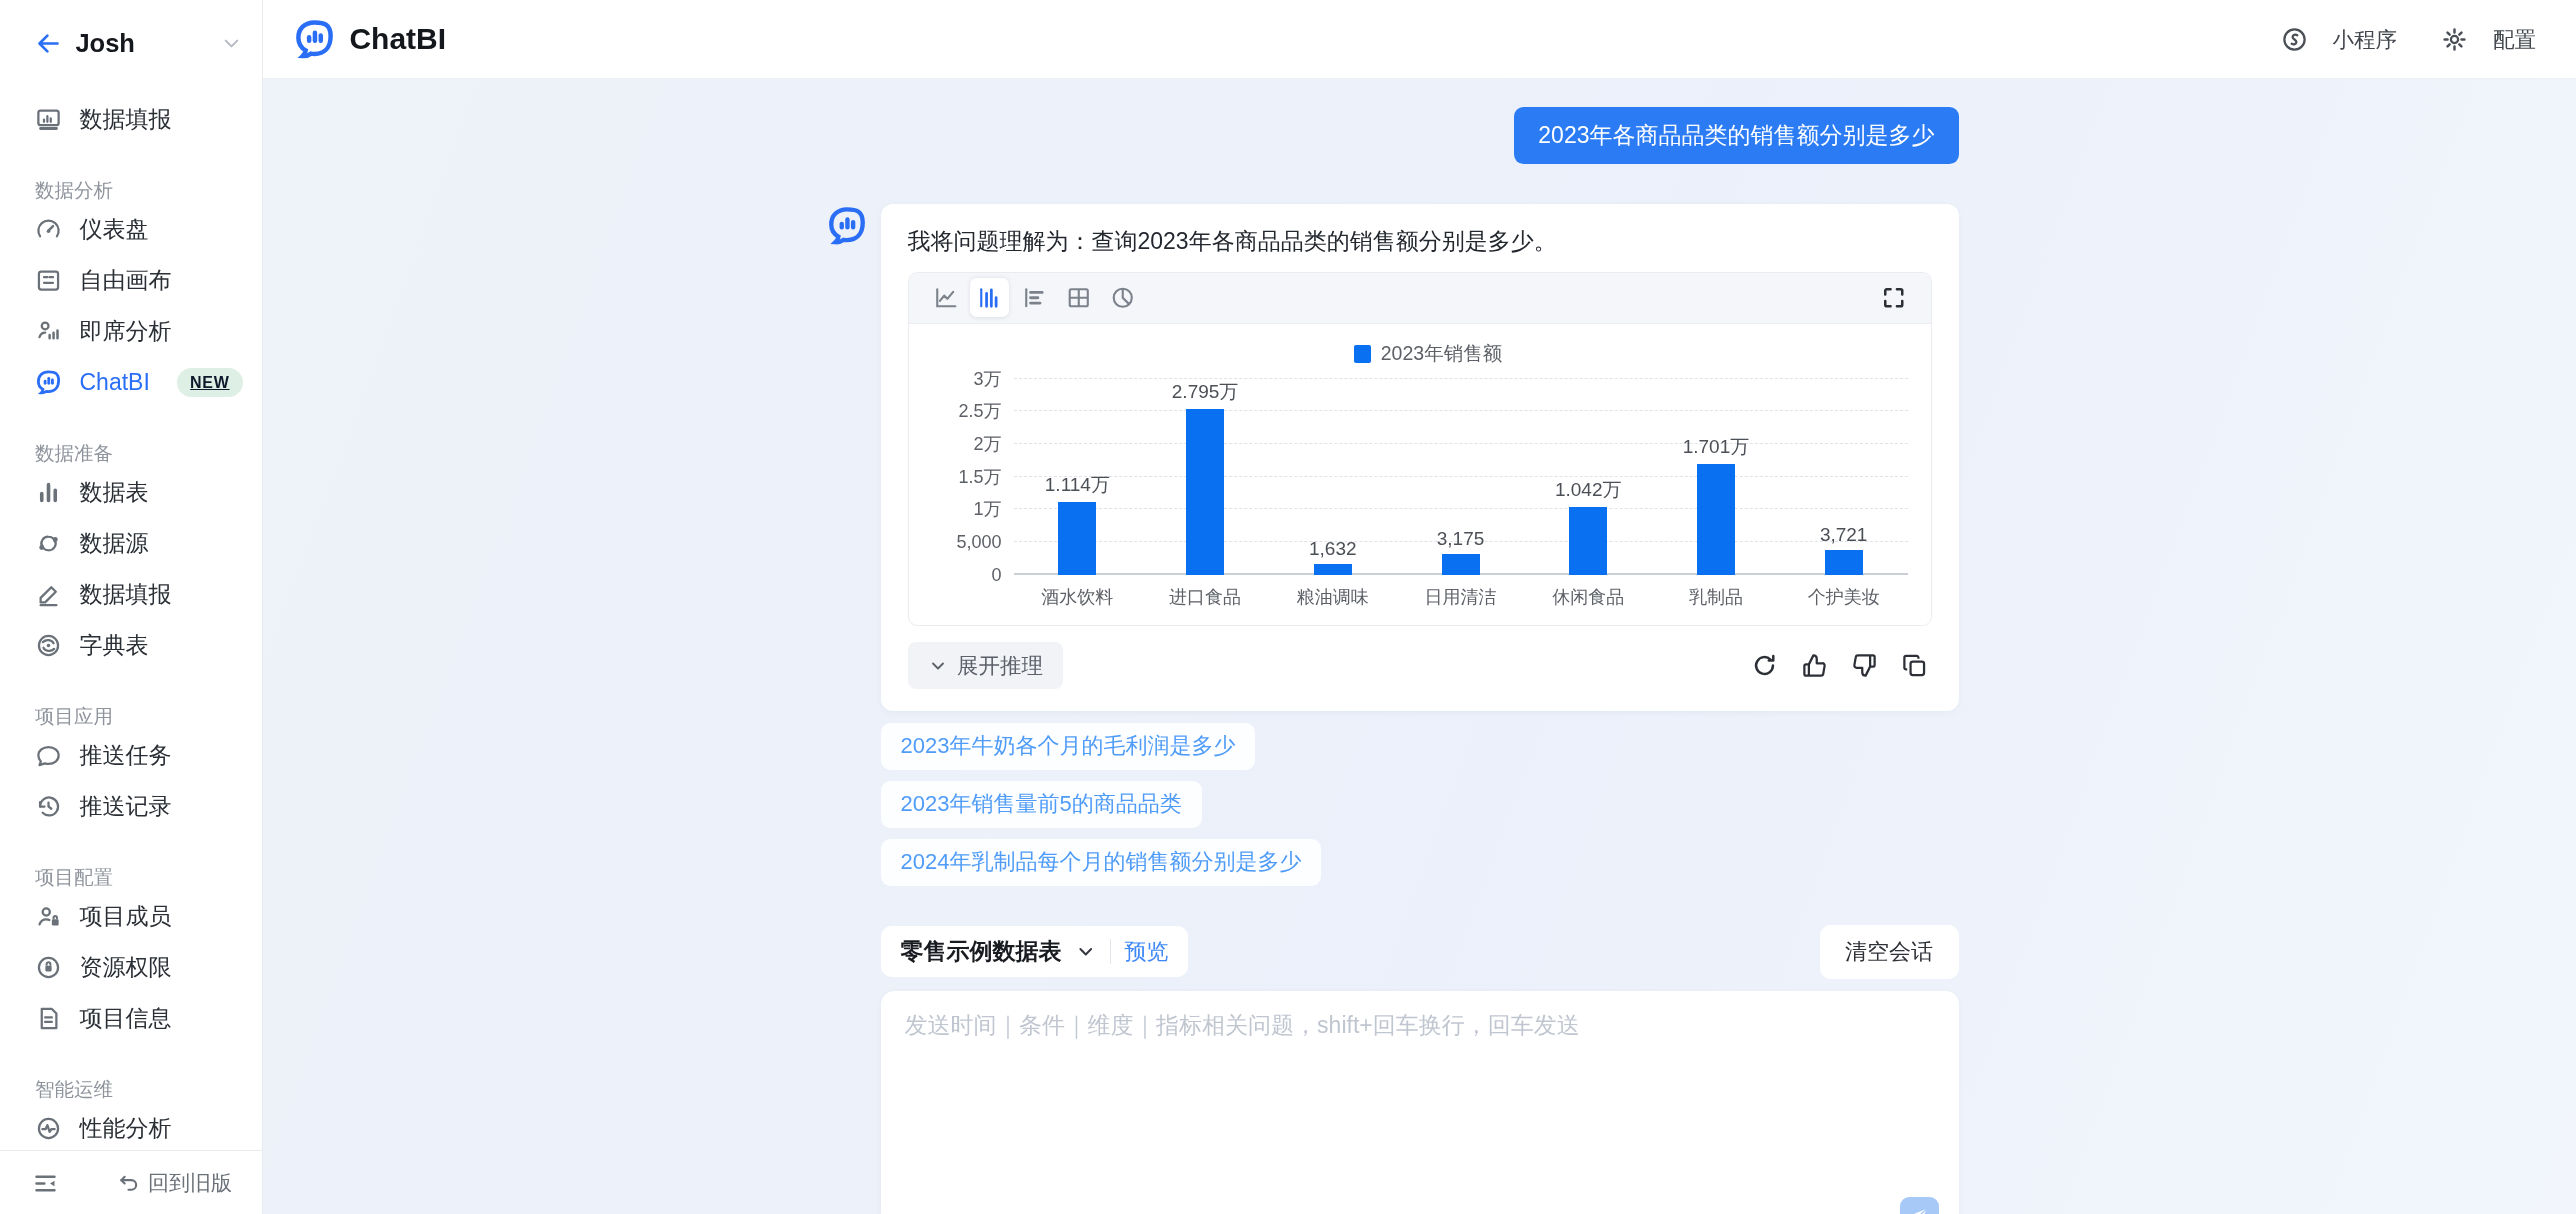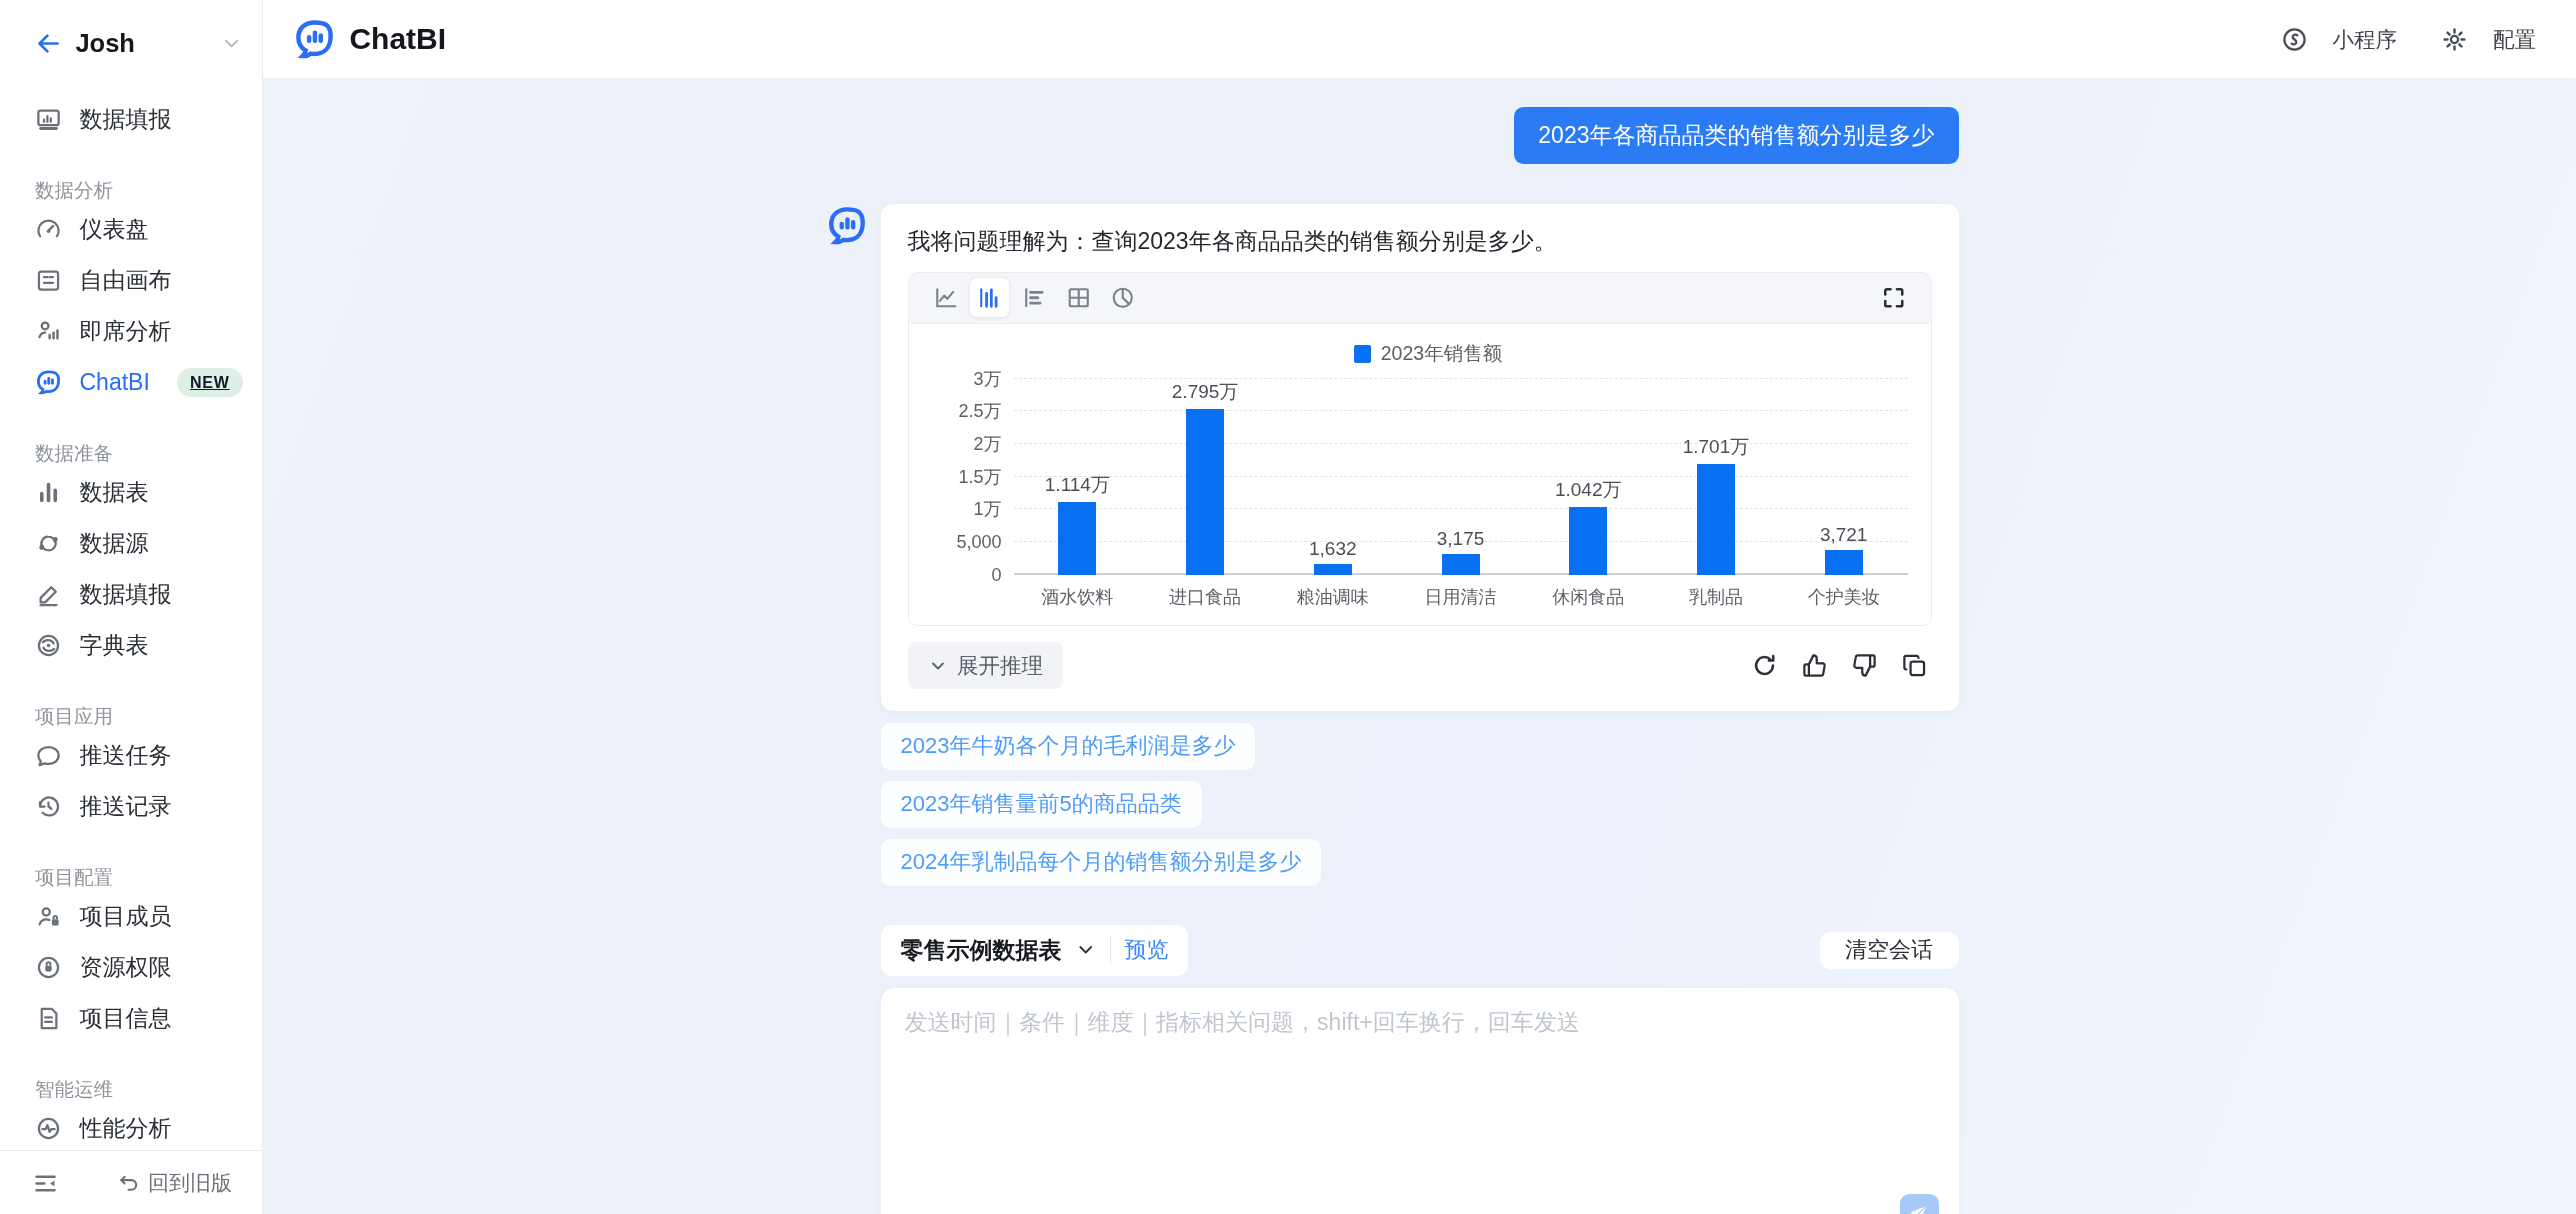--- a/index.html
+++ b/index.html
@@ -143,21 +143,21 @@
   .dataset-row { margin-top: 39px; display: flex; align-items: center; justify-content: space-between; }
   .dataset-pill {
     background: #fff; border-radius: 10.8px; height: 51px; padding: 0 20px;
     display: flex; align-items: center; gap: 13.4px;
   }
   .dataset-name { font-size: 23px; font-weight: bold; color: #181b20; cursor: pointer; }
   .dataset-pill .chev { width: 21.5px; height: 21.5px; color: #33373d; cursor: pointer; }
   .v-divider { width: 1.3px; height: 25.5px; background: #e2e5ea; }
   .preview-link { font-size: 22px; color: #3d87f7; cursor: pointer; }
   .clear-btn {
-    background: #fff; border-radius: 10.8px; height: 37px; padding: 0 25.5px;
+    background: #fff; border-radius: 10.8px; height: 54px; padding: 0 25.5px;
     display: flex; align-items: center; font-size: 22px; color: #2e3238; cursor: pointer;
   }
   .input-card {
     margin-top: 12px; background: #fff; border-radius: 13.4px; height: 263px;
     position: relative; padding: 19px 24px;
     box-shadow: 0 1.3px 6.7px rgba(30,50,90,.04);
   }
   .input-card textarea {
     width: 100%; height: 128px; border: none; outline: none; resize: none;
     font-family: "Liberation Sans", "DejaVu Sans", sans-serif;

